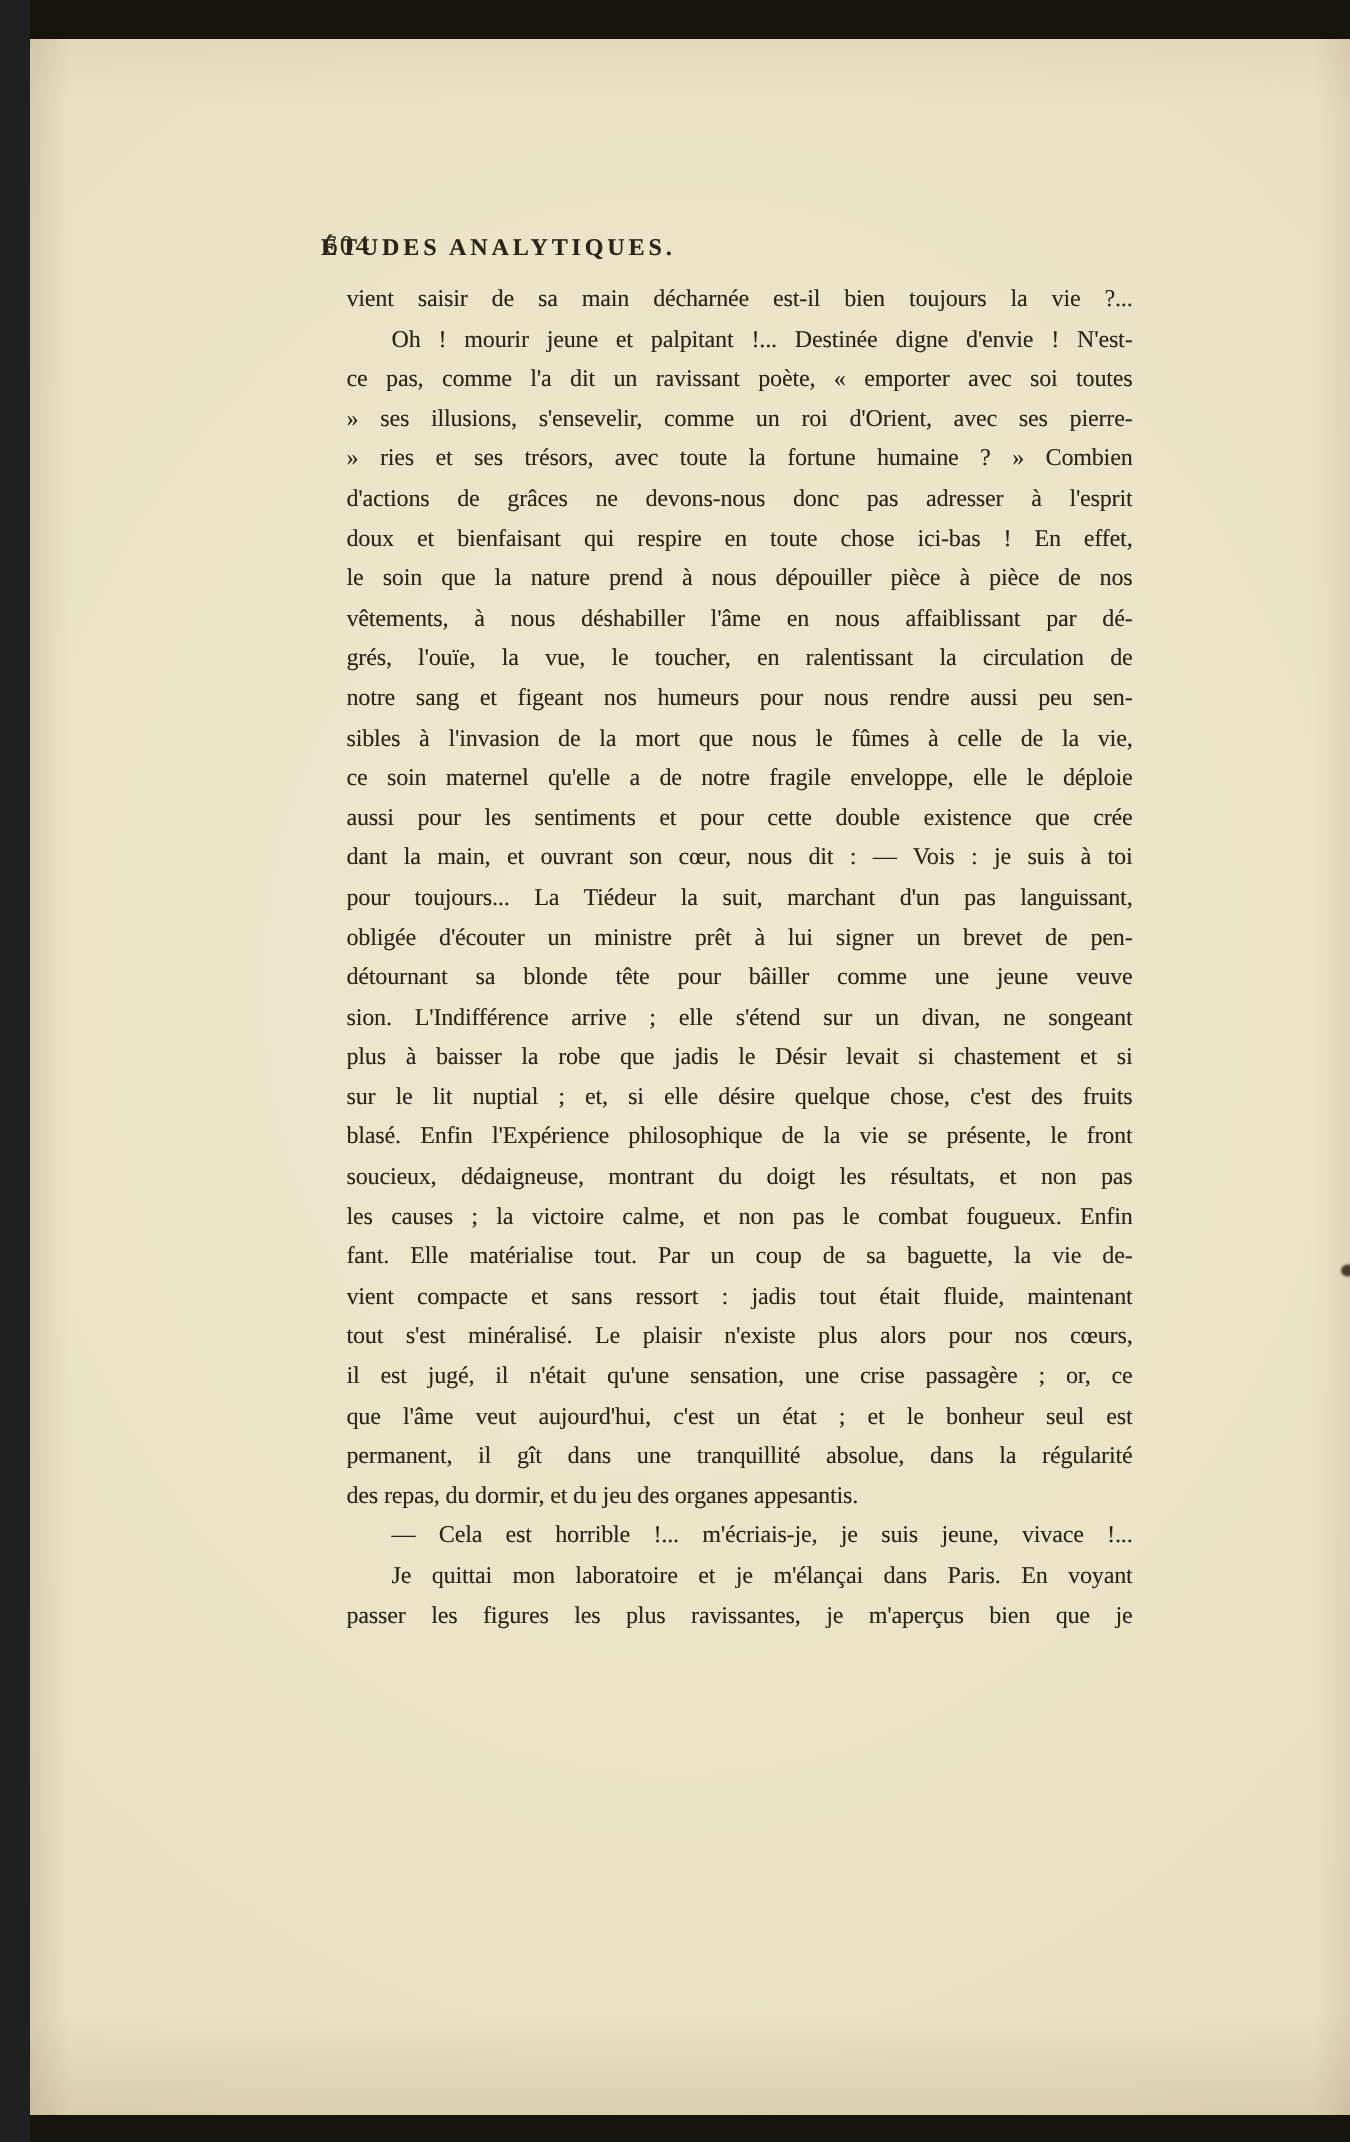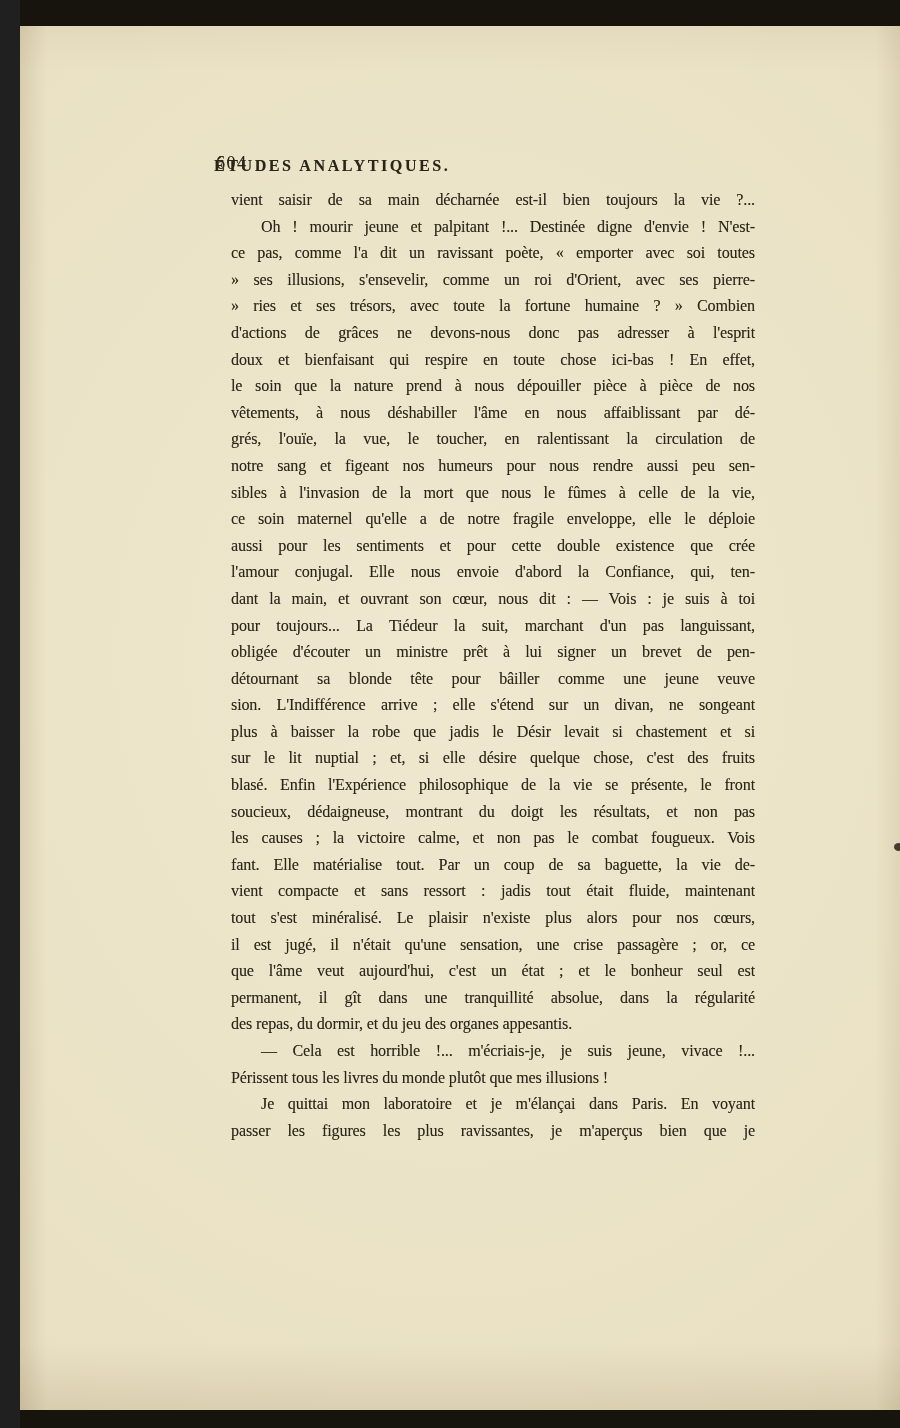--- a/index.html
+++ b/index.html
@@ -87,36 +87,34 @@
       <div class="line">» ries et ses trésors, avec toute la fortune humaine ? » Combien</div>
       <div class="line">d'actions de grâces ne devons-nous donc pas adresser à l'esprit</div>
       <div class="line">doux et bienfaisant qui respire en toute chose ici-bas ! En effet,</div>
       <div class="line">le soin que la nature prend à nous dépouiller pièce à pièce de nos</div>
       <div class="line">vêtements, à nous déshabiller l'âme en nous affaiblissant par dé-</div>
       <div class="line">grés, l'ouïe, la vue, le toucher, en ralentissant la circulation de</div>
       <div class="line">notre sang et figeant nos humeurs pour nous rendre aussi peu sen-</div>
       <div class="line">sibles à l'invasion de la mort que nous le fûmes à celle de la vie,</div>
       <div class="line">ce soin maternel qu'elle a de notre fragile enveloppe, elle le déploie</div>
       <div class="line">aussi pour les sentiments et pour cette double existence que crée</div>
-      <div class="line">l'amour conjugal. Elle nous envoie d'abord la Confiance, qui, ten-</div>
       <div class="line">dant la main, et ouvrant son cœur, nous dit : — Vois : je suis à toi</div>
       <div class="line">pour toujours... La Tiédeur la suit, marchant d'un pas languissant,</div>
       <div class="line">obligée d'écouter un ministre prêt à lui signer un brevet de pen-</div>
       <div class="line">détournant sa blonde tête pour bâiller comme une jeune veuve</div>
       <div class="line">sion. L'Indifférence arrive ; elle s'étend sur un divan, ne songeant</div>
       <div class="line">plus à baisser la robe que jadis le Désir levait si chastement et si</div>
       <div class="line">sur le lit nuptial ; et, si elle désire quelque chose, c'est des fruits</div>
       <div class="line">blasé. Enfin l'Expérience philosophique de la vie se présente, le front</div>
       <div class="line">soucieux, dédaigneuse, montrant du doigt les résultats, et non pas</div>
-      <div class="line">les causes ; la victoire calme, et non pas le combat fougueux. Vois</div>
+      <div class="line">les causes ; la victoire calme, et non pas le combat fougueux. Enfin</div>
       <div class="line">fant. Elle matérialise tout. Par un coup de sa baguette, la vie de-</div>
       <div class="line">vient compacte et sans ressort : jadis tout était fluide, maintenant</div>
       <div class="line">tout s'est minéralisé. Le plaisir n'existe plus alors pour nos cœurs,</div>
       <div class="line">il est jugé, il n'était qu'une sensation, une crise passagère ; or, ce</div>
       <div class="line">que l'âme veut aujourd'hui, c'est un état ; et le bonheur seul est</div>
       <div class="line">permanent, il gît dans une tranquillité absolue, dans la régularité</div>
       <div class="line end">des repas, du dormir, et du jeu des organes appesantis.</div>
       <div class="line indent">— Cela est horrible !... m'écriais-je, je suis jeune, vivace !...</div>
-      <div class="line end">Périssent tous les livres du monde plutôt que mes illusions !</div>
       <div class="line indent">Je quittai mon laboratoire et je m'élançai dans Paris. En voyant</div>
       <div class="line">passer les figures les plus ravissantes, je m'aperçus bien que je</div>
     </div>
 </div>
 
 </body></html>

